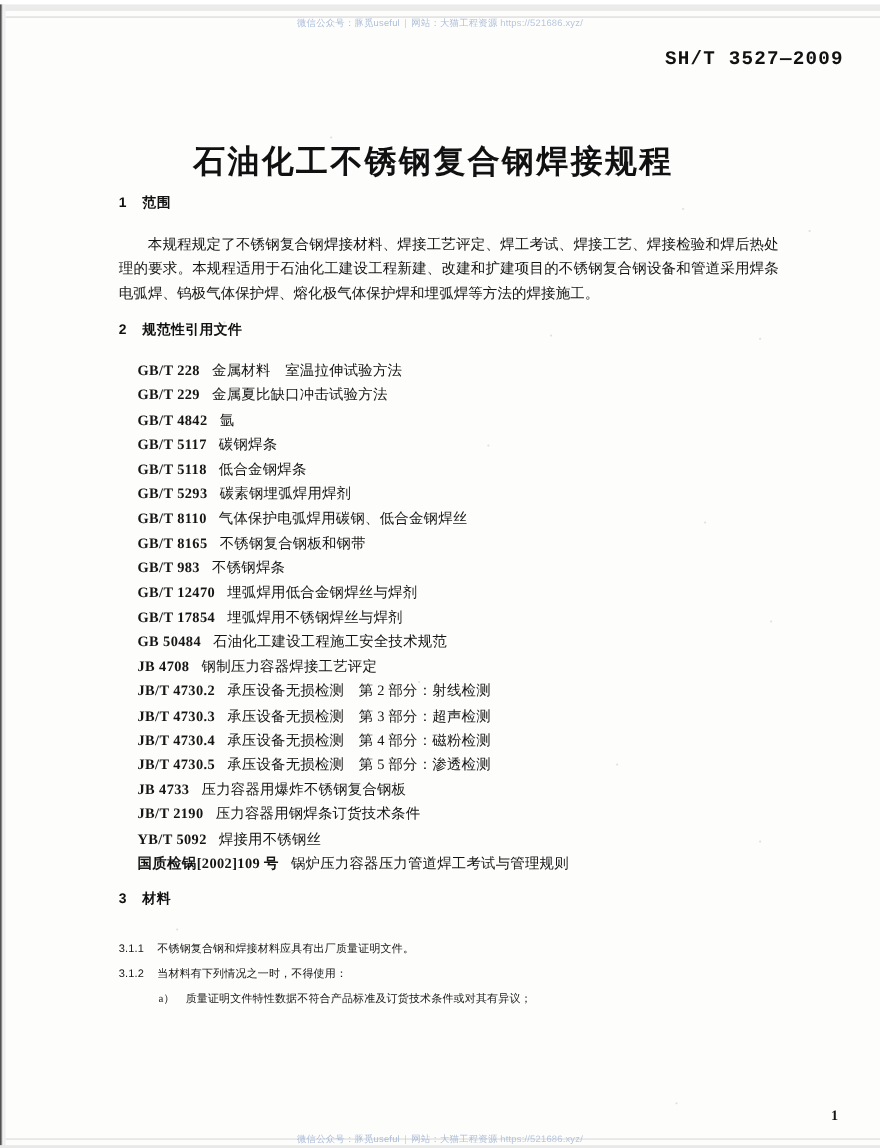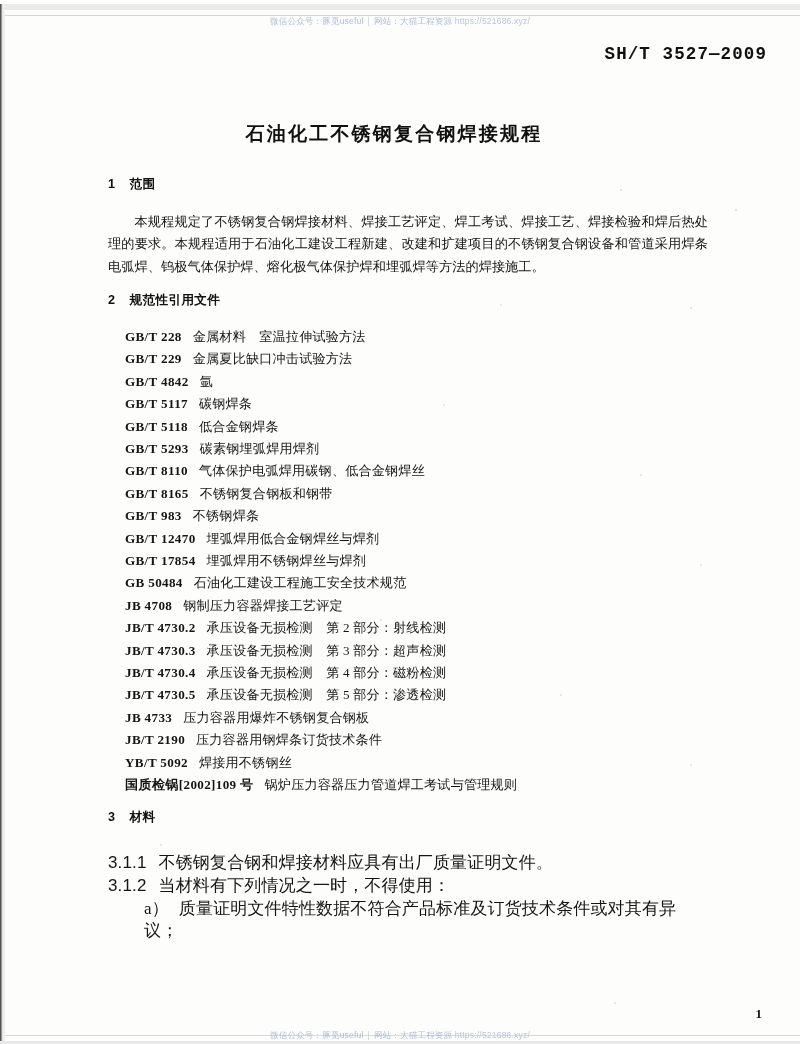--- a/index.html
+++ b/index.html
@@ -103,21 +103,21 @@
     letter-spacing: 1.1px;
     color: #111;
   }
 
   .doc-title {
     position: absolute;
     left: 0;
     top: 104px;
     width: 788px;
     text-align: center;
-    font-size: 19px;
+    font-size: 29px;
     font-weight: bold;
     letter-spacing: 2.2px;
     color: #111;
   }
 
   .body-col {
     position: absolute;
     left: 108px;
     top: 172px;
     width: 600px;
@@ -167,21 +167,21 @@
     font-family: "Liberation Serif", "DejaVu Serif", serif;
     font-weight: bold;
     letter-spacing: .35px;
   }
   ul.ref-list li .title-cn {
     margin-left: 11px;
     letter-spacing: .2px;
   }
 
   .clause {
-    font-size: 17px;
+    font-size: 10px;
     line-height: 22.6px;
     color: #151515;
     letter-spacing: .15px;
   }
   .clause .cnum {
     font-family: "Liberation Sans", "DejaVu Sans", sans-serif;
     margin-right: 12px;
   }
   .clause.sub-head {
     font-weight: bold;

